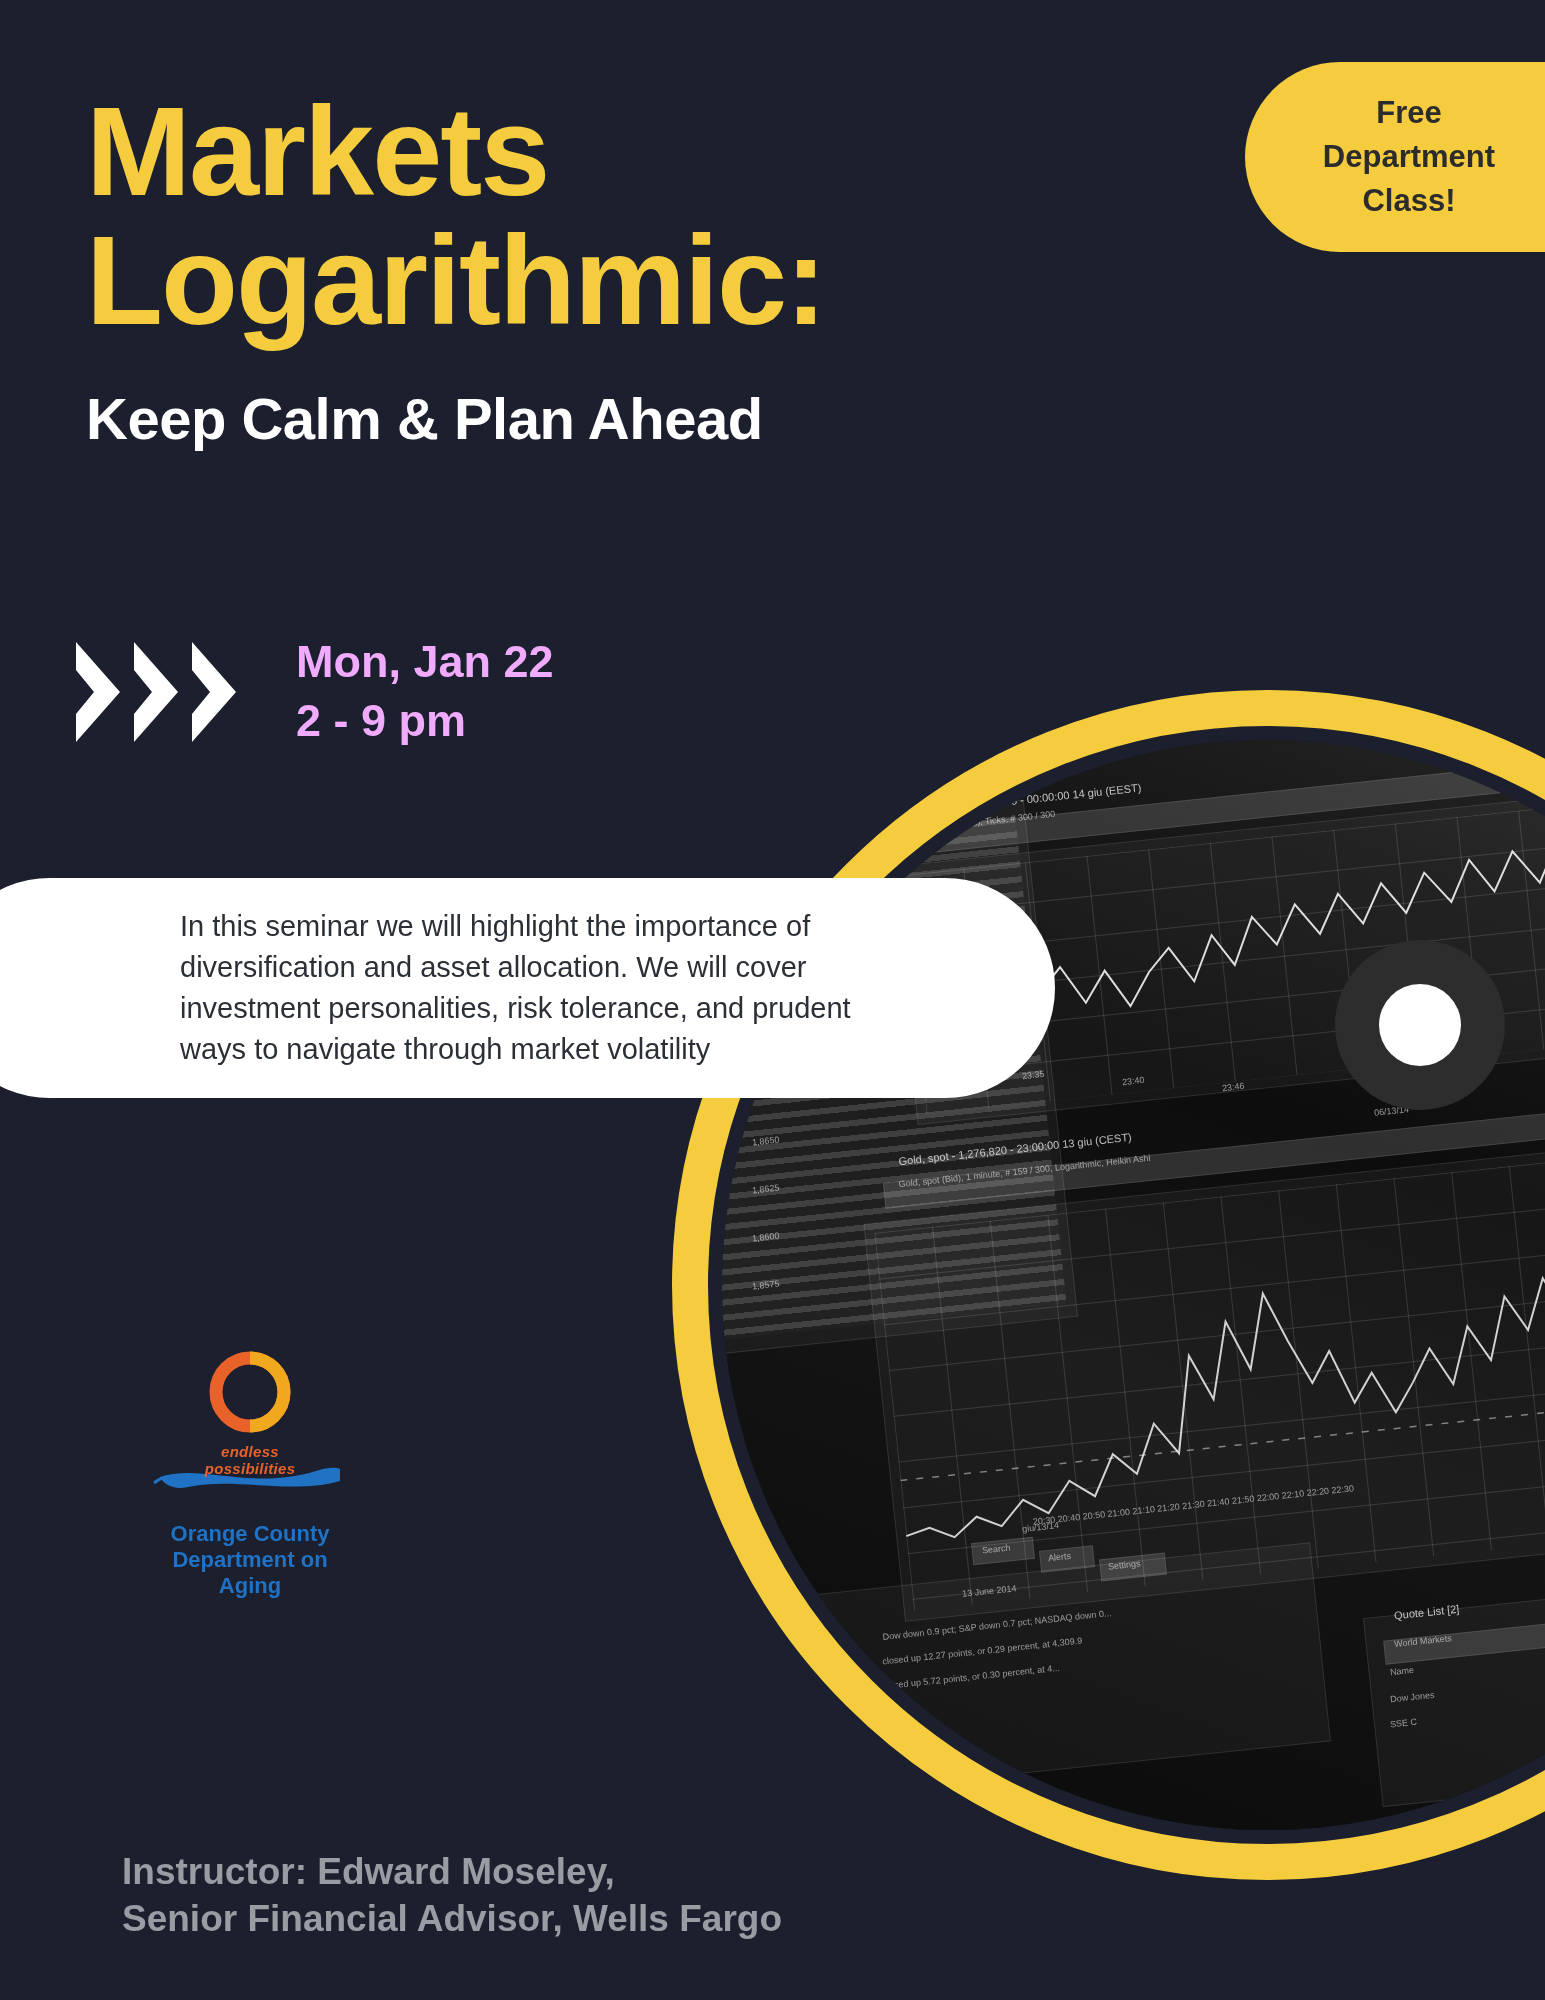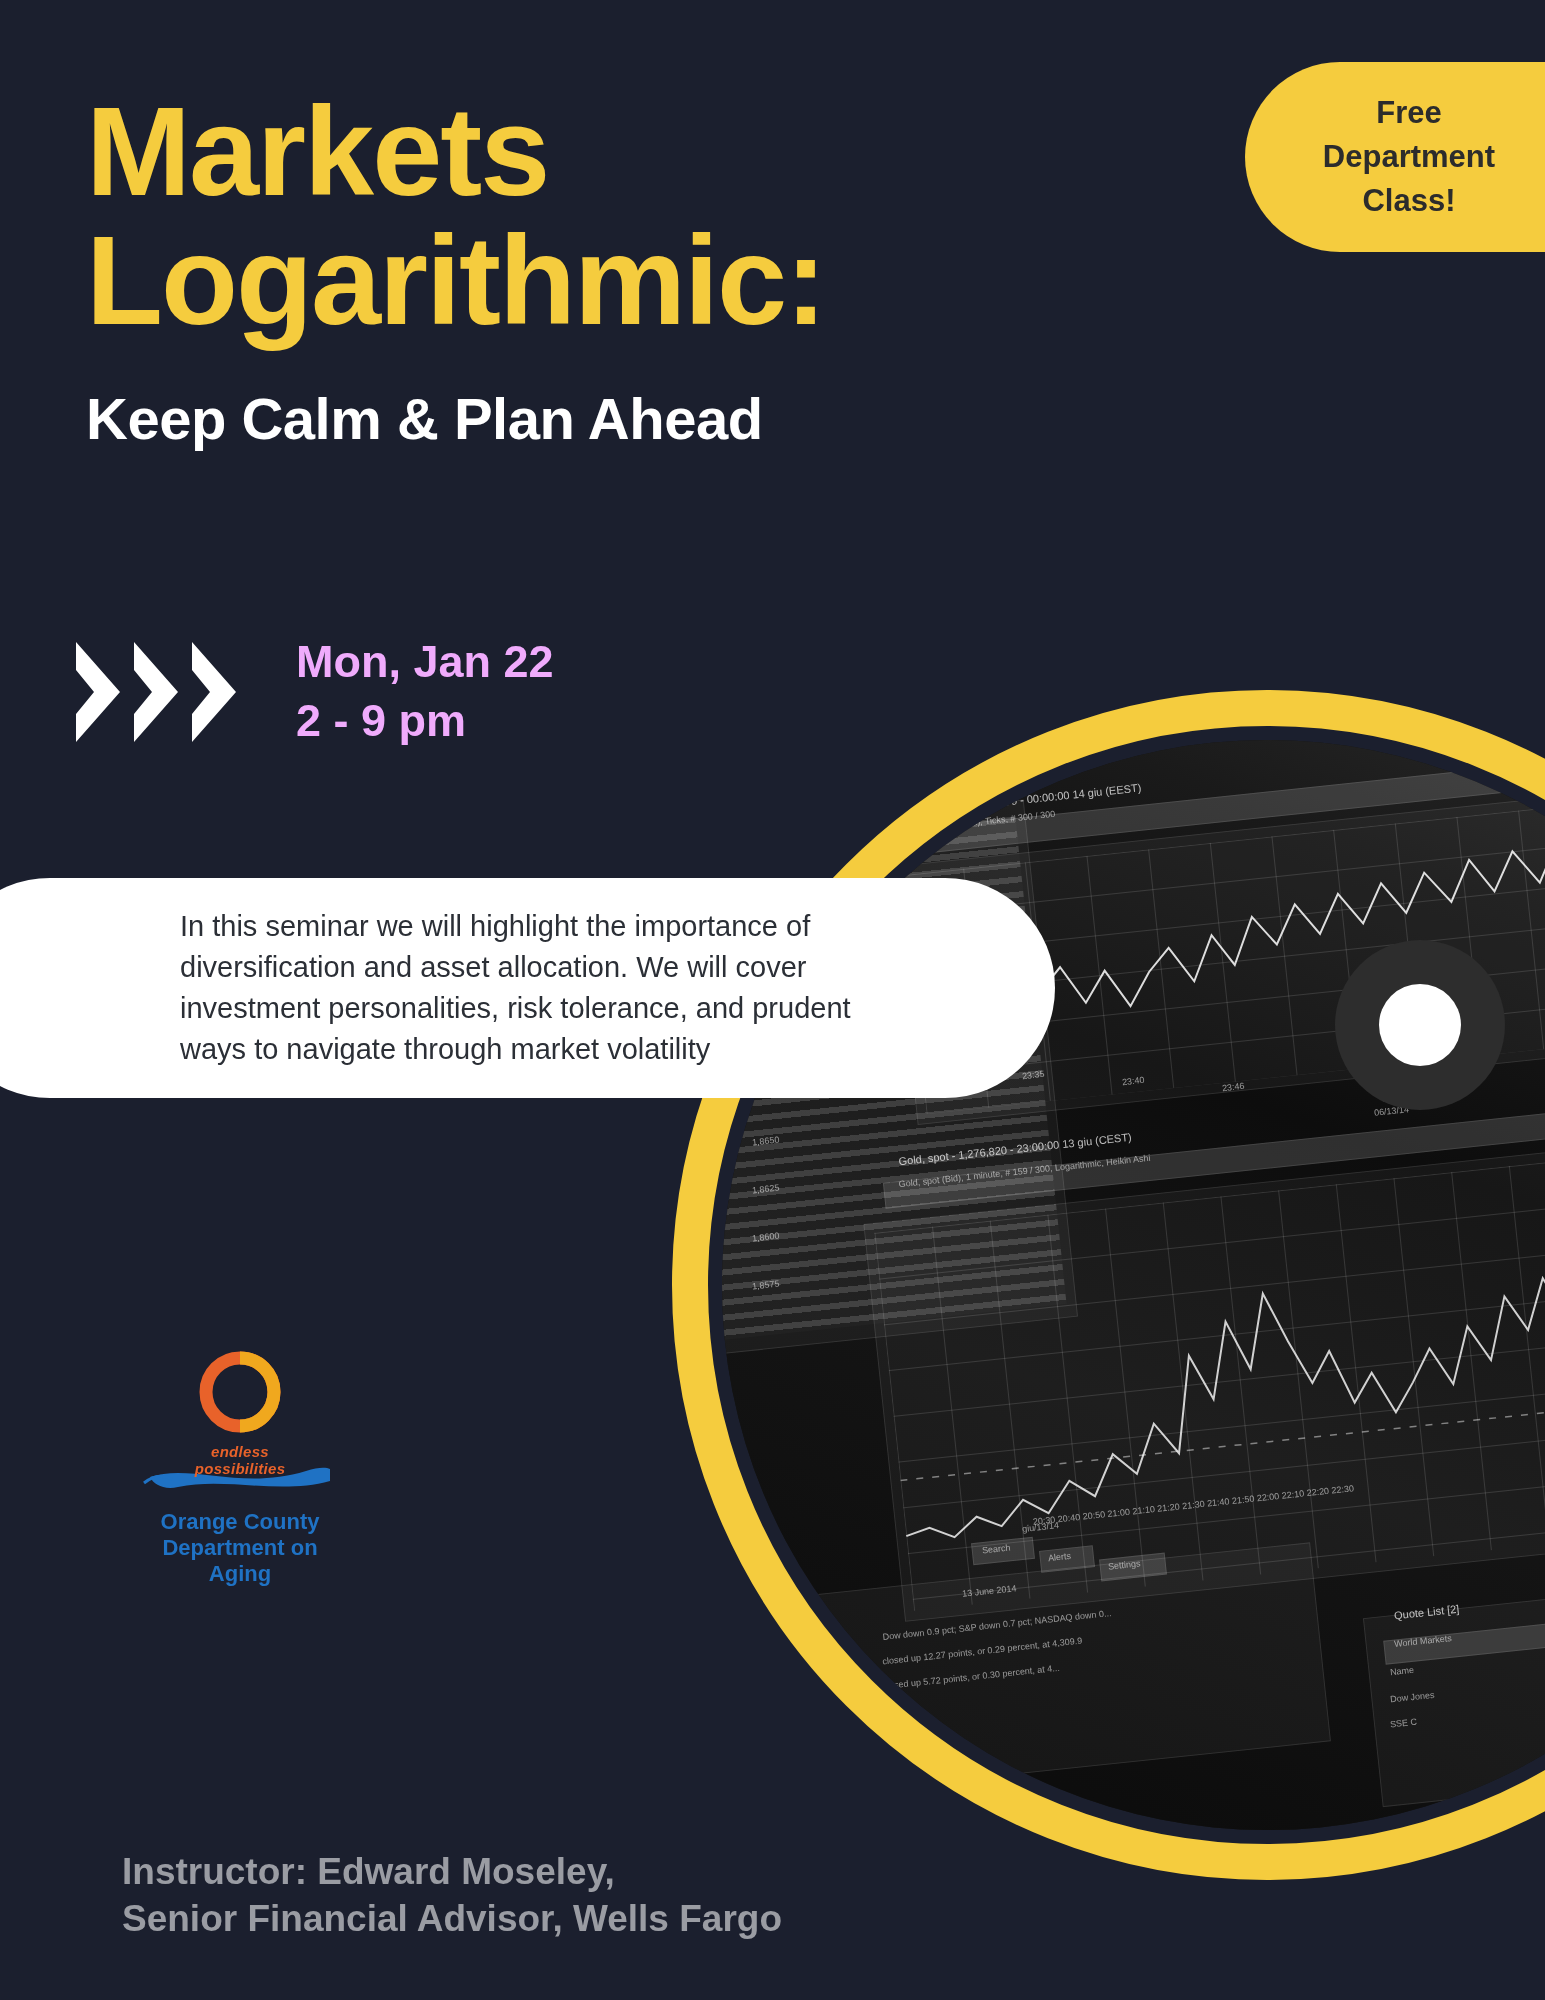--- a/index.html
+++ b/index.html
@@ -151,34 +151,34 @@
   .desc p {
     color:#2b2f36;
     font-size:29px;
     line-height:1.42;
     padding-left:240px;
     padding-right:60px;
     max-width:1020px;
   }
 
   
-  .logo { position:absolute; left:130px; top:1345px; width:220px; z-index:6; }
+  .logo { position:absolute; left:140px; top:1345px; width:220px; z-index:6; }
   .logo-ring { position:relative; width:94px; height:94px; margin:0 auto; }
   .logo-txt-tag {
     position:absolute; left:0; right:0; top:98px;
     text-align:center;
     color:#e8622a;
     font-style:italic;
     font-weight:bold;
     font-size:15px;
     letter-spacing:.3px;
   }
   .logo-wave { margin-top:22px; }
   .logo-name {
-    margin-top:10px;
+    margin-top:22px;
     text-align:center;
     color:#1f72c4;
     font-weight:bold;
     font-size:22px;
     line-height:1.18;
   }
 
   
   .address {
     position:absolute; left:122px; top:1588px;

